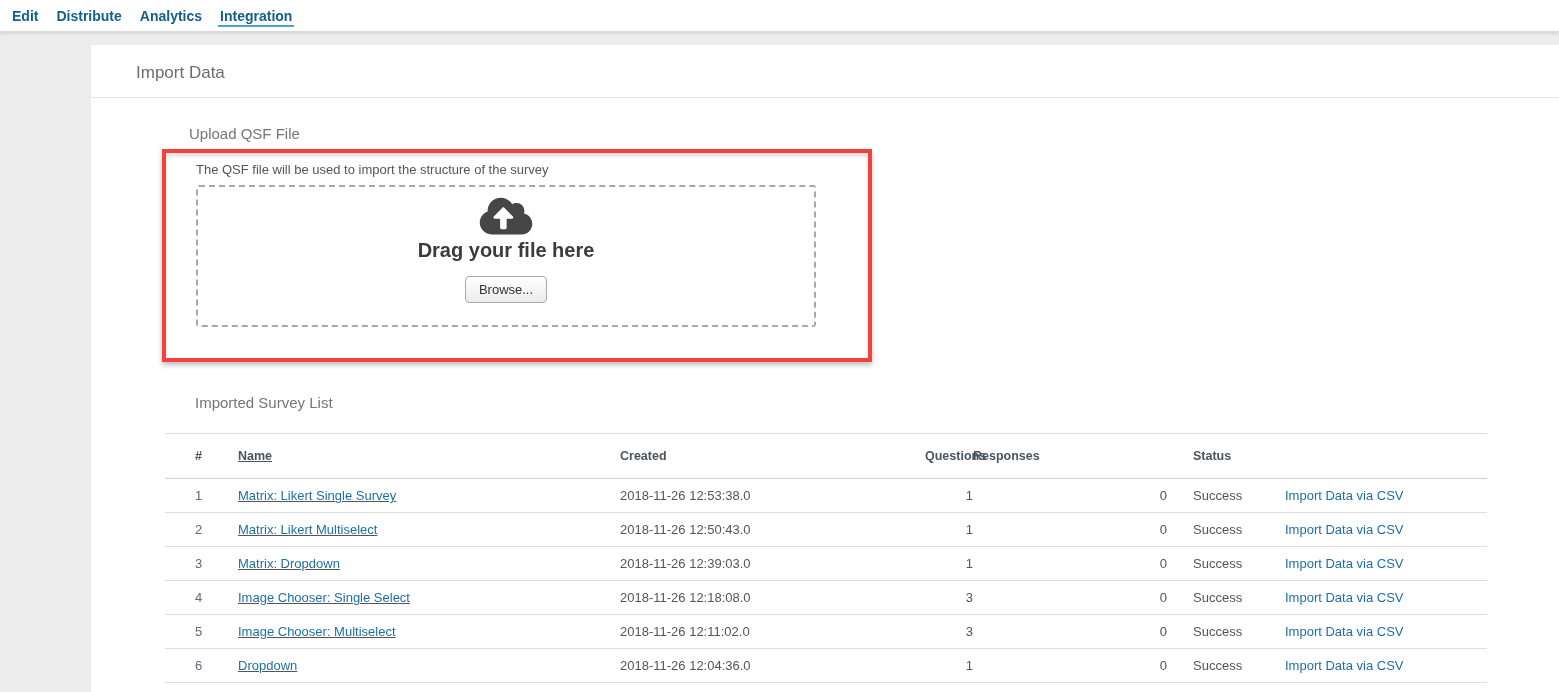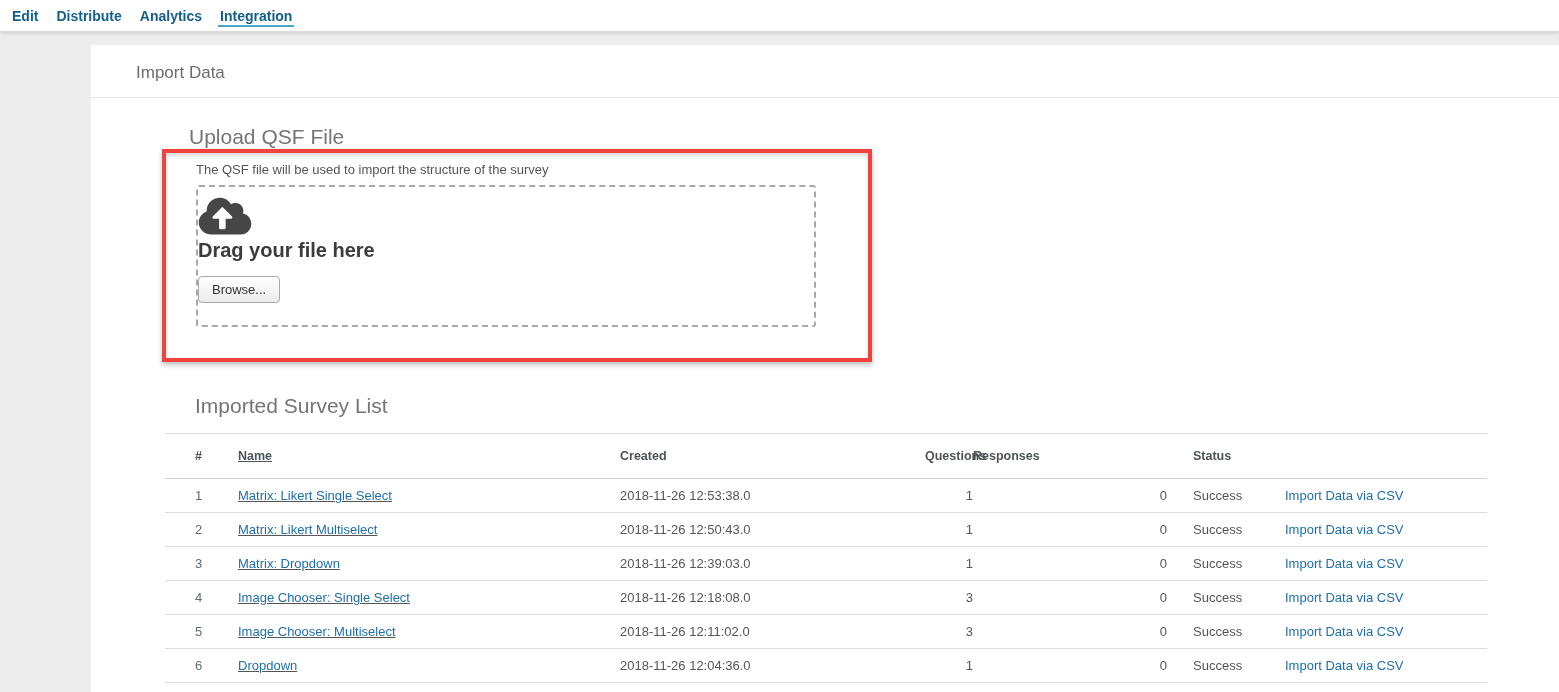--- a/index.html
+++ b/index.html
@@ -32,40 +32,40 @@
     background:#ffffff;
   }
   .panel-title {
     position:absolute; left:24px; top:18px;
     font-size:17px; color:#6d6d6d; font-weight:normal;margin-left:21px;
   }
   .panel-divider {
     position:absolute; left:0; top:52px; width:100%; height:1px; background:#e5e5e5;
   }
   .section-heading {
-    font-size:21px; color:#757575; font-weight:normal; position:absolute;
+    font-size:15px; color:#757575; font-weight:normal; position:absolute;
   }
   #upload-heading { left:98px; top:80px; }
   #list-heading  { left:104px; top:349px; }
 
   
   .annotation-box {
     position:absolute; left:71px; top:104px; width:710px; height:213px;
     border:4px solid #f2423e;
     box-shadow:0 3px 5px rgba(0,0,0,0.25), inset 0 3px 4px rgba(0,0,0,0.15);
     background:#ffffff;
   }
   .upload-desc {
     position:absolute; left:30px; top:9px;
     font-size:13px; color:#555;
   }
   .dropzone {
     position:absolute; left:30px; top:32px; width:620px; height:142px;
     border:2px dashed #a8a8a8; border-radius:3px;
-    display:flex; flex-direction:column; align-items:flex-start;
+    display:flex; flex-direction:column; align-items:center;
     cursor:pointer;
   }
   .cloud-icon { margin-top:8px; width:54px; height:42px; }
   .drop-text { font-size:20px; font-weight:bold; color:#3b3b3b; margin-top:2px; }
   .browse-btn {
     margin-top:14px;
     font-family:"Liberation Sans", sans-serif;
     font-size:13px; color:#333;
     padding:5px 13px;
     border:1px solid #a9a9a9; border-radius:4px;
@@ -140,21 +140,21 @@
             <th class="col-created">Created</th>
             <th class="col-questions">Questions</th>
             <th class="col-responses">Responses</th>
             <th class="col-status">Status</th>
             <th class="col-action"></th>
           </tr>
       </thead>
       <tbody>
           <tr>
             <td class="col-num">1</td>
-            <td class="col-name"><a class="tbl-link">Matrix: Likert Single Select</a></td>
+            <td class="col-name"><a class="tbl-link">Matrix: Likert Single Survey</a></td>
             <td class="col-created">2018-11-26 12:53:38.0</td>
             <td class="col-questions">1</td>
             <td class="col-responses">0</td>
             <td class="col-status">Success</td>
             <td class="col-action"><a class="tbl-link">Import Data via CSV</a></td>
           </tr>
           <tr>
             <td class="col-num">2</td>
             <td class="col-name"><a class="tbl-link">Matrix: Likert Multiselect</a></td>
             <td class="col-created">2018-11-26 12:50:43.0</td>

